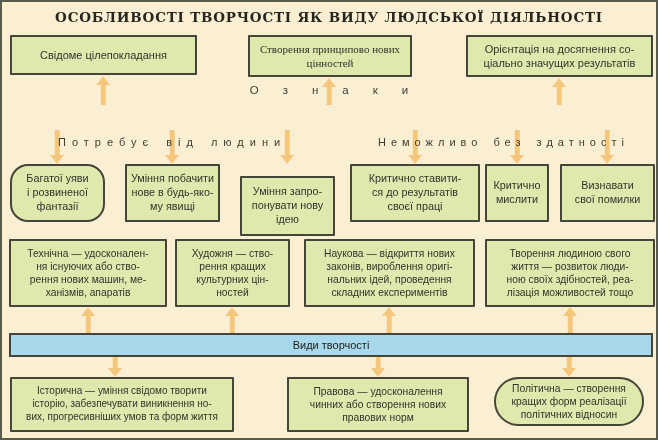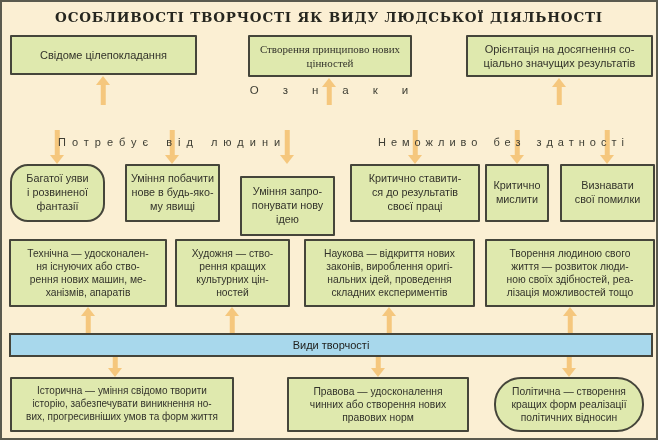--- a/index.html
+++ b/index.html
@@ -201,19 +201,19 @@
   <div class="gbox r4w" style="left:8px;top:375px;width:224px;height:55px;">
     <span class="btxt">Історична — уміння свідомо творити
 історію, забезпечувати виникнення но-
 вих, прогресивніших умов та форм життя</span>
   </div>
   <div class="gbox r4" style="left:285px;top:375px;width:182px;height:55px;">
     <span class="btxt">Правова — удосконалення
 чинних або створення нових
 правових норм</span>
   </div>
-  <div class="gbox r4" style="left:492px;top:375px;width:150px;height:55px;border-radius:27px;">
+  <div class="gbox r4" style="left:492px;top:375px;width:150px;height:49px;border-radius:27px;">
     <span class="btxt">Політична — створення
 кращих форм реалізації
 політичних відносин</span>
   </div>
 
 </div>
 
 </body></html>

